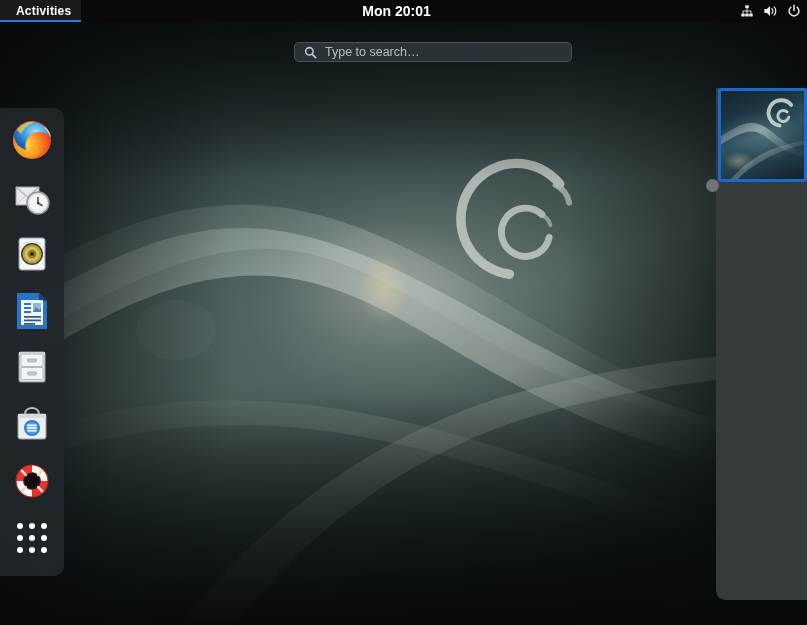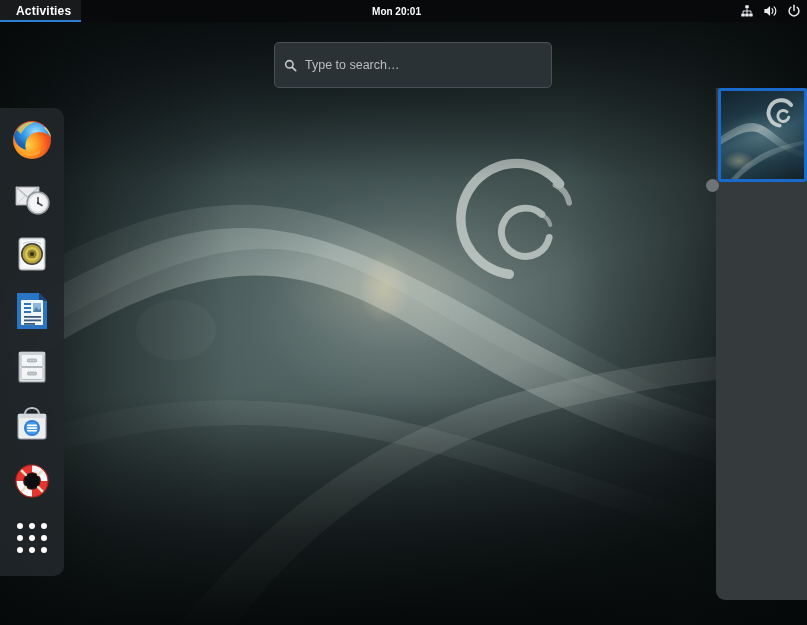--- a/index.html
+++ b/index.html
@@ -86,41 +86,41 @@
     position: absolute;
     left: 0; bottom: 0;
     width: 100%; height: 2px;
     background: #2e7fd4;
   }
   .clock {
     position: absolute;
     left: 0; right: 14px;
     text-align: center;
     color: #ffffff;
-    font-size: 10px;
+    font-size: 14px;
     font-weight: bold;
     pointer-events: none;
   }
   .clock span { pointer-events: auto; cursor: pointer; }
   .status-area {
     position: absolute;
     right: 6px; top: 0;
     height: 22px;
     display: flex;
     align-items: center;
     gap: 9px;
     cursor: pointer;
   }
   .status-area svg { display: block; }
 
   
   .search-wrap {
     position: absolute;
-    left: 274px; top: 42px;
-    width: 278px; height: 46px;
+    left: 294px; top: 42px;
+    width: 278px; height: 20px;
     z-index: 30;
   }
   .search-entry {
     width: 100%; height: 100%;
     box-sizing: border-box;
     border: 1px solid #4a5258;
     border-radius: 5px;
     background: #2b3235;
     display: flex;
     align-items: center;

